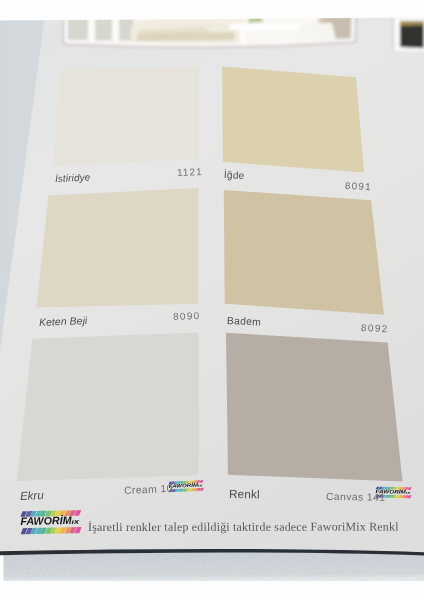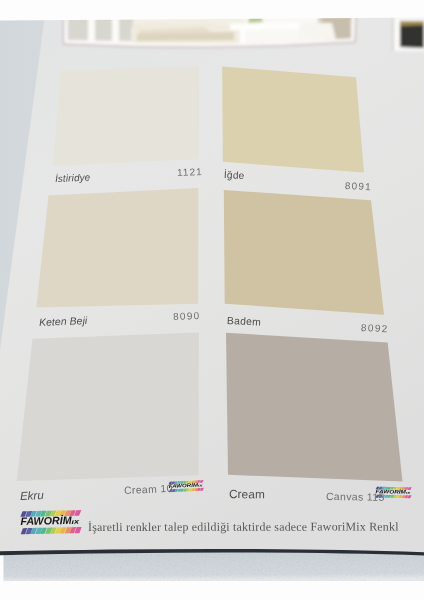--- a/index.html
+++ b/index.html
@@ -157,18 +157,18 @@
 
     <div class="tx nm it" style="left:38.8px;top:322.7px;transform:rotate(-2.4deg);font-size:10.4px;letter-spacing:0.1px;">Keten Beji</div>
     <div class="tx cd" style="left:173.3px;top:317.4px;transform:rotate(-2.4deg);font-size:10px;letter-spacing:1.35px;">8090</div>
 
     <div class="tx nm" style="left:227.2px;top:320.6px;transform:rotate(2.6deg);font-size:10.4px;letter-spacing:0.22px;">Badem</div>
     <div class="tx cd" style="left:360.5px;top:328.4px;transform:rotate(2.6deg);font-size:10px;letter-spacing:1.35px;">8092</div>
 
     <div class="tx nm it" style="left:19.8px;top:496.2px;transform:rotate(-2.6deg);font-size:11.5px;letter-spacing:0px;">Ekru</div>
     <div class="tx cd" style="left:123.6px;top:490.8px;transform:rotate(-2.6deg);font-size:10.4px;letter-spacing:0.4px;">Cream 10</div>
 
-    <div class="tx nm" style="left:229.2px;top:493.9px;transform:rotate(0.8deg);font-size:11.8px;letter-spacing:0.1px;">Cream</div>
-    <div class="tx cd" style="left:326.1px;top:496.5px;transform:rotate(0.8deg);font-size:10.4px;letter-spacing:0.4px;">Canvas 115</div>
+    <div class="tx nm" style="left:229.2px;top:493.9px;transform:rotate(0.8deg);font-size:11.8px;letter-spacing:0.1px;">Renkl</div>
+    <div class="tx cd" style="left:326.1px;top:496.5px;transform:rotate(0.8deg);font-size:10.4px;letter-spacing:0.4px;">Canvas 141</div>
 
     <div class="tx ft" style="left:87.6px;top:527.4px;transform:rotate(-0.1deg);font-size:11.9px;letter-spacing:0.22px;">İşaretli renkler talep edildiği taktirde sadece FaworiMix Renkl</div>
   </div>
 </div>
 
 </body></html>

